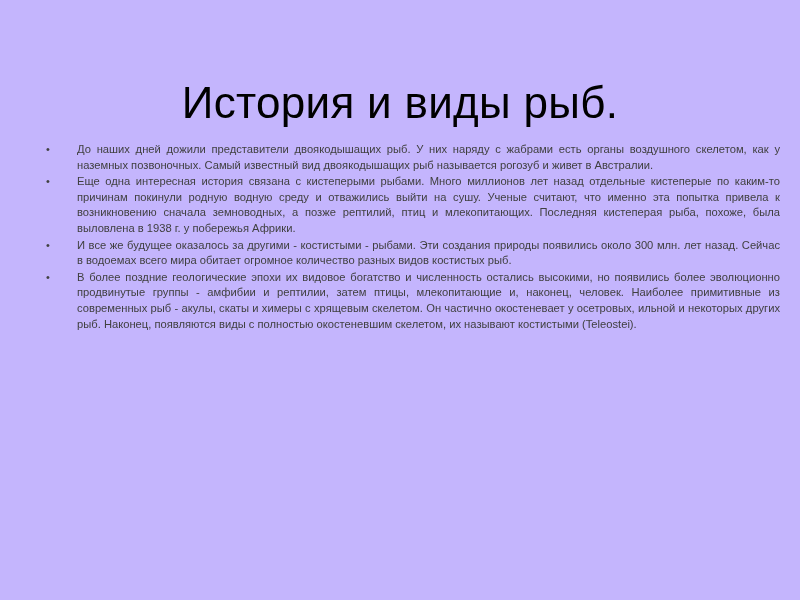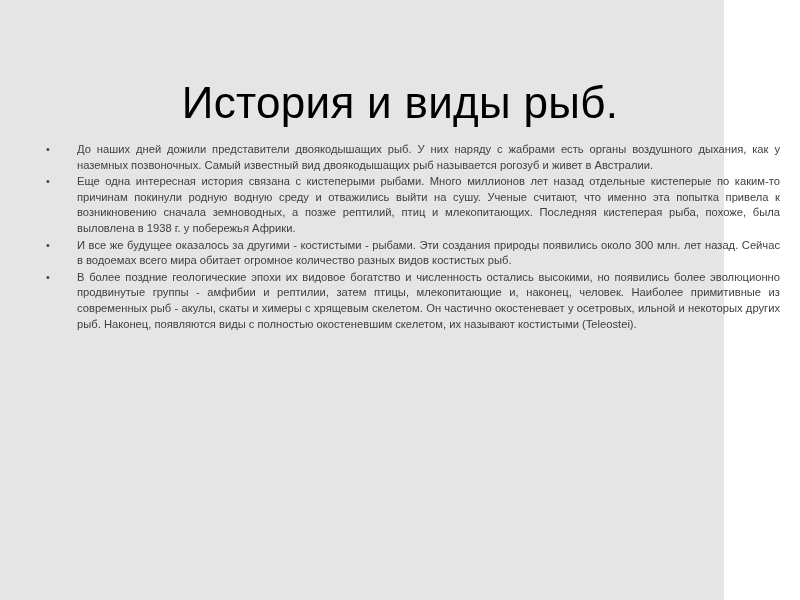--- a/index.html
+++ b/index.html
@@ -10,22 +10,22 @@
     body {
       width: 800px;
       height: 600px;
       position: relative;
       overflow: hidden;
       font-family: "Liberation Sans", "DejaVu Sans", sans-serif;
     }
     .slide {
       position: absolute;
       left: 0; top: 0;
-      width: 724px; height: 600px;
-      background: #e5e5e5;
+      width: 800px; height: 600px;
+      background: #c4b5fd;
     }
     .title {
       position: absolute;
       left: 0;
       top: 44px;
       width: 800px;
       text-align: center;
       font-size: 44px;
       line-height: 60px;
       color: #000000;
@@ -65,21 +65,21 @@
   </style>
 </head>
 <body>
 
 <div class="slide">
   <h1 class="title">История и виды рыб.</h1>
 
   <ul class="bullets">
     <li class="bullet-item">
       <span class="bullet-dot">•</span>
-      <span class="bullet-text">До наших дней дожили представители двоякодышащих рыб. У них наряду с жабрами есть органы воздушного дыхания, как у наземных позвоночных. Самый известный вид двоякодышащих рыб называется рогозуб и живет в Австралии.</span>
+      <span class="bullet-text">До наших дней дожили представители двоякодышащих рыб. У них наряду с жабрами есть органы воздушного скелетом, как у наземных позвоночных. Самый известный вид двоякодышащих рыб называется рогозуб и живет в Австралии.</span>
     </li>
     <li class="bullet-item">
       <span class="bullet-dot">•</span>
       <span class="bullet-text">Еще одна интересная история связана с кистеперыми рыбами. Много миллионов лет назад отдельные кистеперые по каким-то причинам покинули родную водную среду и отважились выйти на сушу. Ученые считают, что именно эта попытка привела к возникновению сначала земноводных, а позже рептилий, птиц и млекопитающих. Последняя кистеперая рыба, похоже, была выловлена в 1938 г. у побережья Африки.</span>
     </li>
     <li class="bullet-item">
       <span class="bullet-dot">•</span>
       <span class="bullet-text">И все же будущее оказалось за другими - костистыми - рыбами. Эти создания природы появились около 300 млн. лет назад. Сейчас в водоемах всего мира обитает огромное количество разных видов костистых рыб.</span>
     </li>
     <li class="bullet-item">

